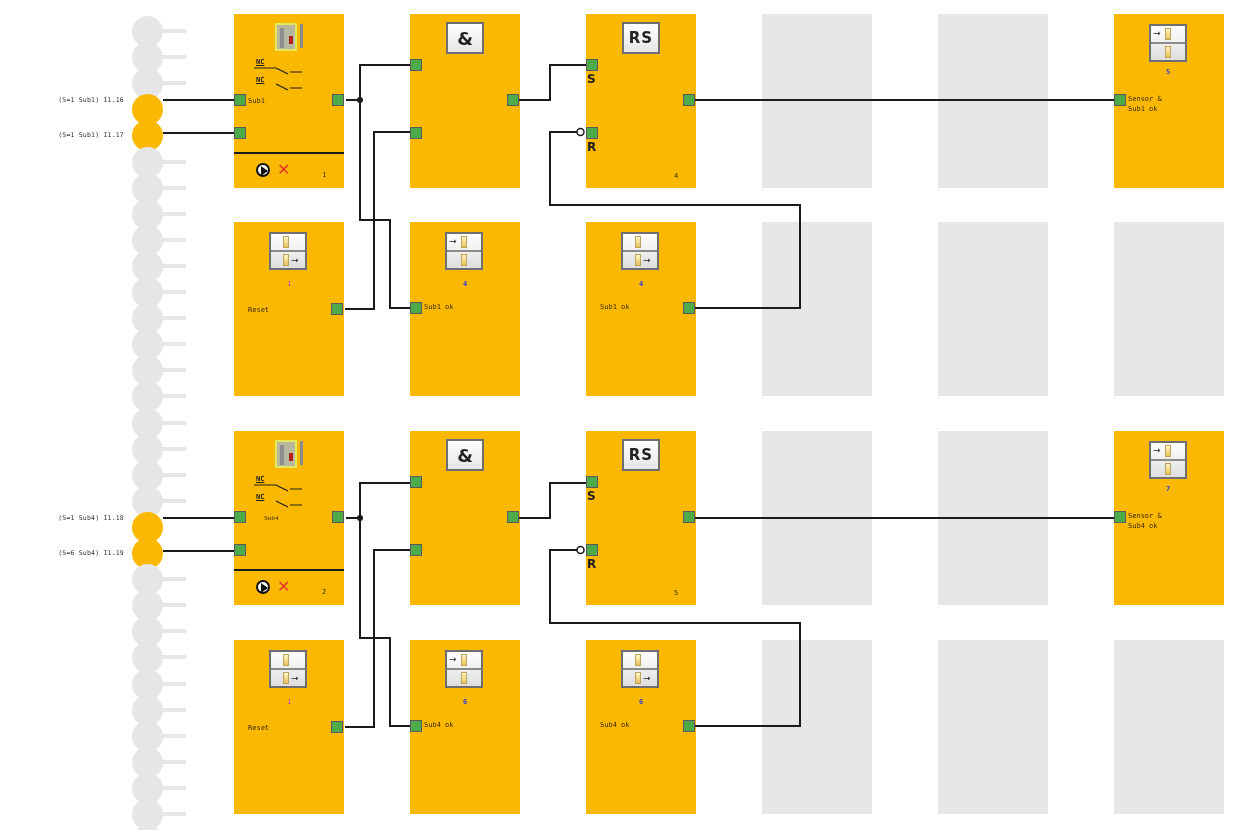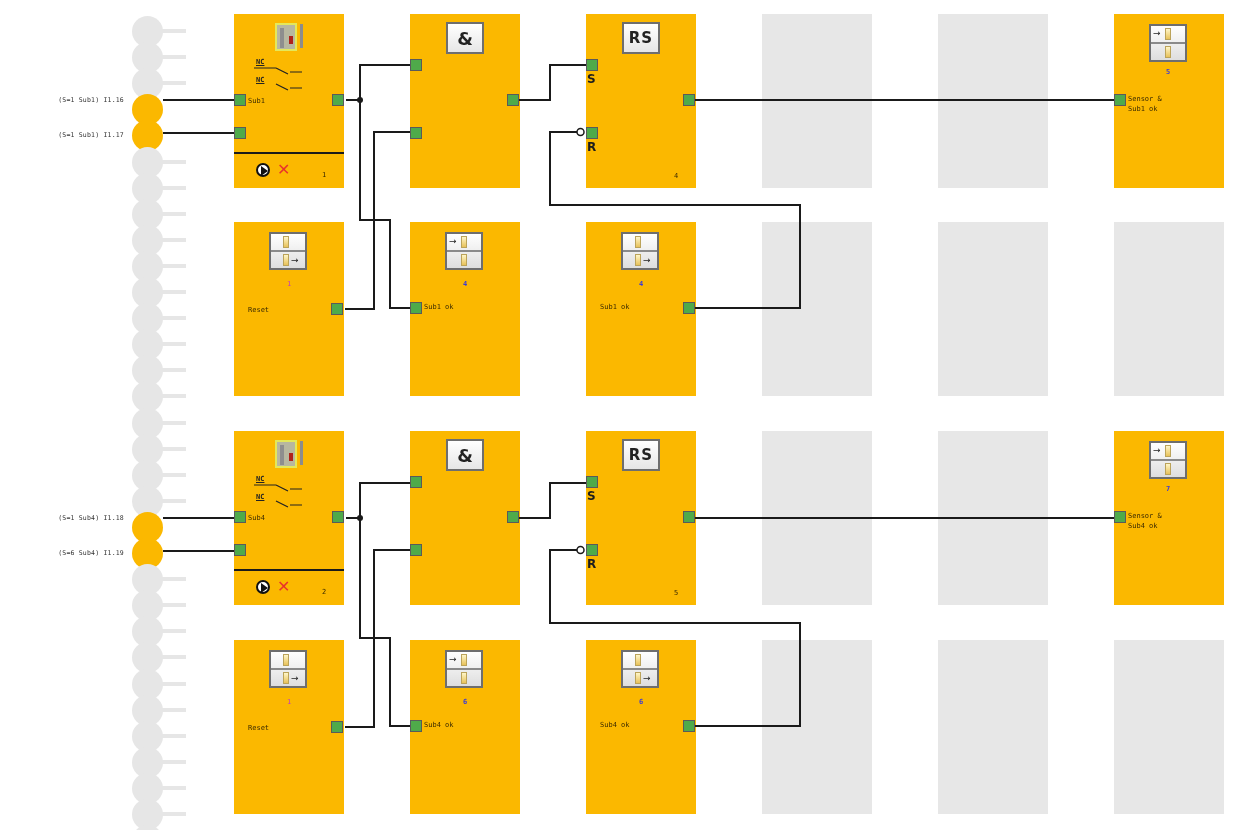--- a/index.html
+++ b/index.html
@@ -217,21 +217,21 @@
       <rect x="30" y="2" width="3" height="24" fill="#8c8c8c"></rect>
     </svg>
     <span class="nc-text" style="left:22px;top:44px;">NC</span>
     <svg style="position:absolute;left:20px;top:52px;" width="50" height="12">
         <path d="M0 2 H22 M22 2 L34 8 M36 6 H48" stroke="#222" stroke-width="1.2" fill="none"></path>
       </svg>
     <span class="nc-text" style="left:22px;top:62px;">NC</span>
     <svg style="position:absolute;left:20px;top:68px;" width="50" height="12">
         <path d="M22 2 L34 8 M36 6 H48" stroke="#222" stroke-width="1.2" fill="none"></path>
       </svg>
-    <span class="blk-text" style="left:14px;top:82px;">Sub4</span>
+    <span class="blk-text" style="left:30px;top:82px;font-family:Liberation Serif, serif;">Sub4</span>
     <div class="pin" style="left:0;top:80px;"></div>
     <div class="pin" style="left:98px;top:80px;"></div>
     <div class="pin" style="left:0;top:113px;"></div>
     <div class="sep-line" style="top:138px;"></div>
     <div class="play-icon" style="left:22px;top:149px;"></div>
     <div class="diag-icon" style="left:43px;top:148px;">✕</div>
     <span class="blk-num" style="left:88px;top:157px;">2</span>
   </div>
 
   <div class="block" style="left:410px;top:431px;">

